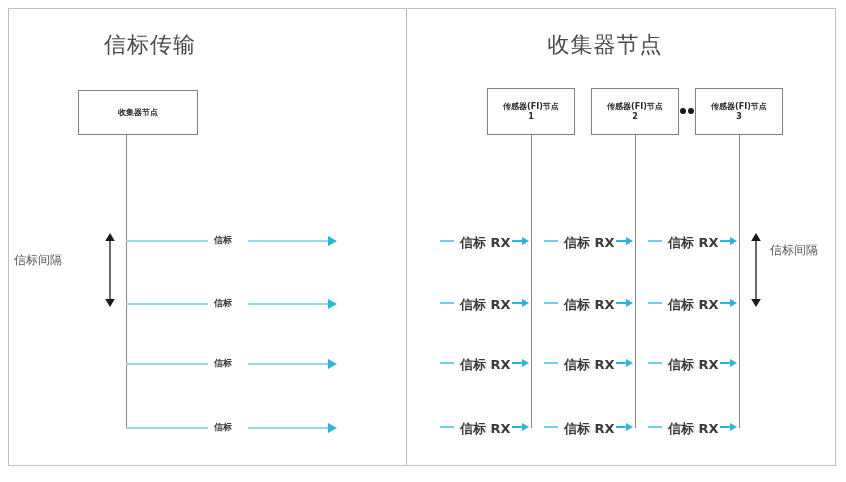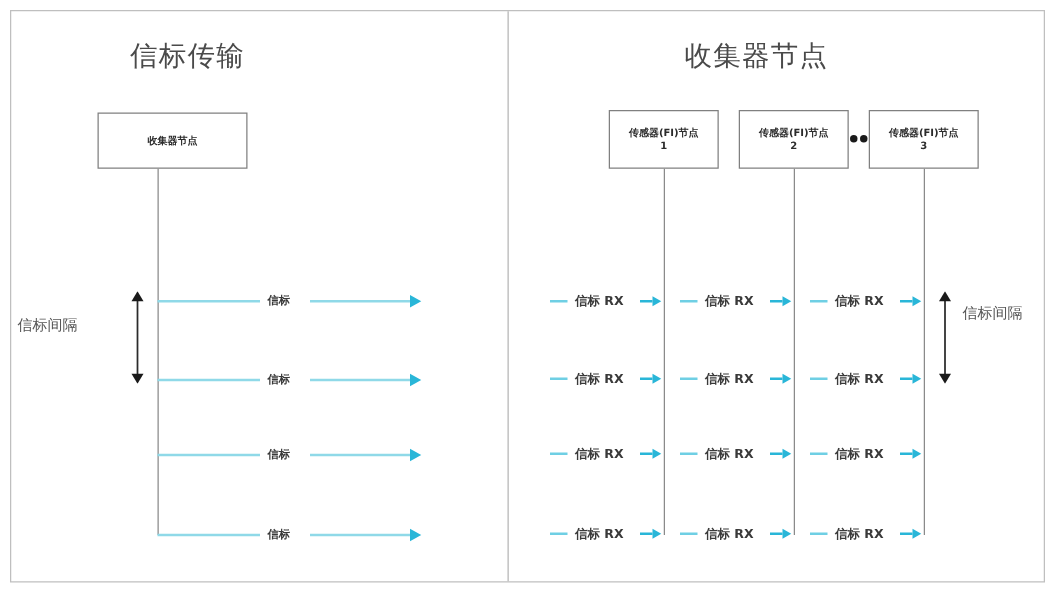--- a/index.html
+++ b/index.html
@@ -131,21 +131,21 @@
     height: 2px;
     width: 14px;
     background: #6fcfe4;
     top: 6px;
     left: 0;
   }
   .rx-label {
     position: absolute;
     left: 20px;
     top: 0px;
-    font-size: 10px;
+    font-size: 13px;
     color: #3a3a3a;
     font-family: "DejaVu Sans", "Liberation Sans", sans-serif;
     font-weight: bold;
     white-space: nowrap;
   }
   .rx-tail {
     position: absolute;
     height: 2px;
     width: 10px;
     background: #29b6d8;

